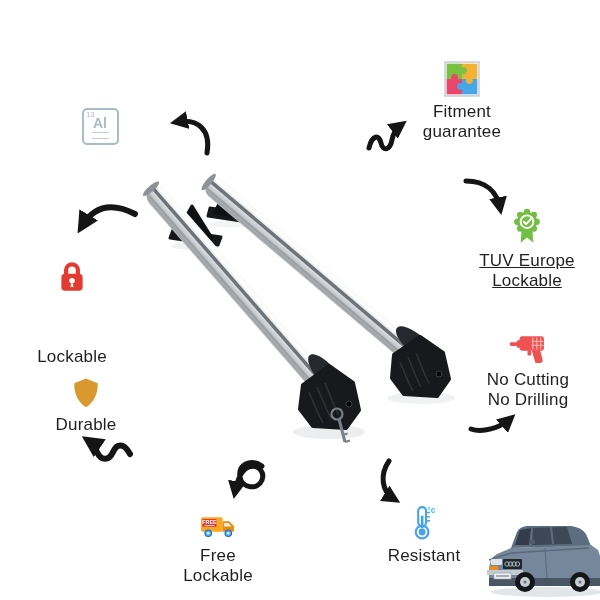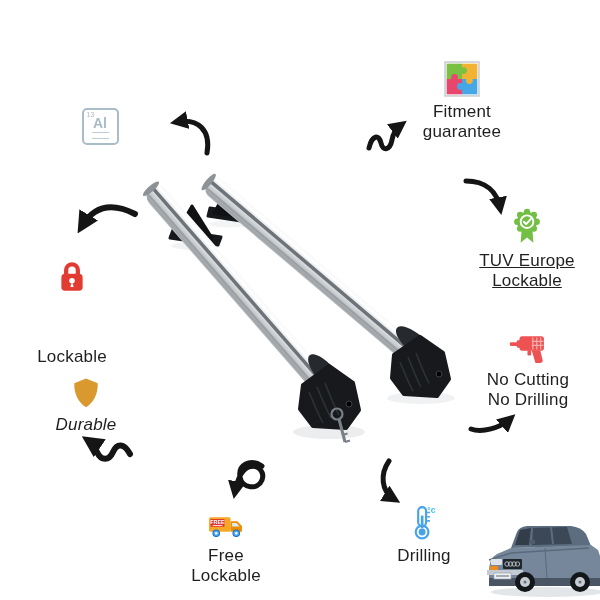--- a/index.html
+++ b/index.html
@@ -188,28 +188,28 @@
         <rect x="9" y="5" width="23" height="13.5" rx="2.5"></rect>
         <rect x="16.5" y="18" width="3.5" height="5" rx="1.2"></rect>
         <path d="M20.5,18 h8 l2.3,9.5 a2,2 0 0 1 -2,2.5 h-4.8 z"></path>
       </g>
       <path d="M21.5,6 v11.5 M25.2,6 v11.5 M28.9,6 v11.5 M20.5,9.8 h11 M20.5,13.6 h11" stroke="#ffffff" stroke-width="1.2" opacity="0.5"></path>
     </svg>
     <div class="label">No Cutting</div>
     <div class="label">No Drilling</div>
   </div>
 
-  <div class="feature" style="left:40px;top:377px;width:92px;font-style:italic;">
+  <div class="feature" style="left:40px;top:377px;width:92px;">
     <svg class="icon" width="32" height="33" viewBox="0 0 30 31">
       <path d="M15,1.5 L26,5.8 C26.5,15.5 22,24 15,28.5 C8,24 3.5,15.5 4,5.8 Z" class="f-shield"></path>
     </svg>
     <div class="label">Durable</div>
   </div>
 
-  <div class="feature" style="left:180px;top:512px;width:92px;text-align:center;">
+  <div class="feature" style="left:172px;top:512px;width:92px;text-align:center;">
     <svg class="icon" width="37" height="29" viewBox="0 0 36 28">
       <rect x="1" y="5" width="21" height="14" rx="1.5" class="f-ty"></rect>
       <rect x="2.5" y="6.8" width="13.5" height="7.4" class="f-tl"></rect>
       <text x="9.2" y="12" font-size="5.2" font-weight="bold" fill="#ffffff" text-anchor="middle">FREE</text>
       <line x1="4.5" y1="13" x2="14" y2="13" stroke="#ffffff" stroke-width="0.8"></line>
       <path d="M22,9 h6.5 l4.5,4.5 v5.5 h-11 z" class="f-tc"></path>
       <path d="M23.5,10.5 h4.2 l3,3.5 h-7.2 z" fill="#d9edf7"></path>
       <circle cx="8" cy="20.5" r="3.2" class="f-wb" stroke="#1d6fc4" stroke-width="1"></circle>
       <circle cx="8" cy="20.5" r="1.2" fill="#fff"></circle>
       <circle cx="27.5" cy="20.5" r="3.2" class="f-wb" stroke="#1d6fc4" stroke-width="1"></circle>
@@ -221,21 +221,21 @@
 
   <div class="feature" style="left:365px;top:504px;width:118px;">
     <svg class="icon" width="28" height="37" viewBox="0 0 26 35">
       <text x="20" y="8.5" font-size="8" font-weight="bold" text-anchor="middle" class="f-cyan">°c</text>
       <rect x="7.5" y="3" width="7.5" height="18" rx="3.75" fill="#fff" class="s-thermo" stroke-width="2"></rect>
       <path d="M16,8 h2.6 M16,12 h2.6 M16,16 h2.6" class="s-thermo" stroke-width="1.5" fill="none"></path>
       <circle cx="11.2" cy="26.5" r="6" fill="#fff" class="s-thermo" stroke-width="2"></circle>
       <rect x="10" y="11" width="2.5" height="12" class="f-thermo"></rect>
       <circle cx="11.2" cy="26.5" r="3.3" class="f-thermo"></circle>
     </svg>
-    <div class="label">Drilling</div>
+    <div class="label">Resistant</div>
   </div>
 
   <svg class="car" viewBox="0 0 113 88">
     <ellipse cx="60" cy="80" rx="56" ry="5" fill="#e2e6e9"></ellipse>
     <path d="M24,36 L30,20 Q32,15 40,14 L84,14 Q94,15 99,22 L104,34 Z" fill="#5d6d80"></path>
     <polygon points="28,33 33,18 44,16 42,33" fill="#323d49"></polygon>
     <polygon points="46,16 80,15 85,32 45,33" fill="#3c4855"></polygon>
     <line x1="64" y1="15" x2="66" y2="32" stroke="#5d6d80" stroke-width="2"></line>
     <path d="M2,60 Q2,46 10,42 L24,36 L104,33 L111,38 L113,44 L113,74 L2,74 Z" fill="#76879b"></path>
     <path d="M2,48 L24,41 L102,36" stroke="#5a6a7c" fill="none" stroke-width="1.5"></path>

